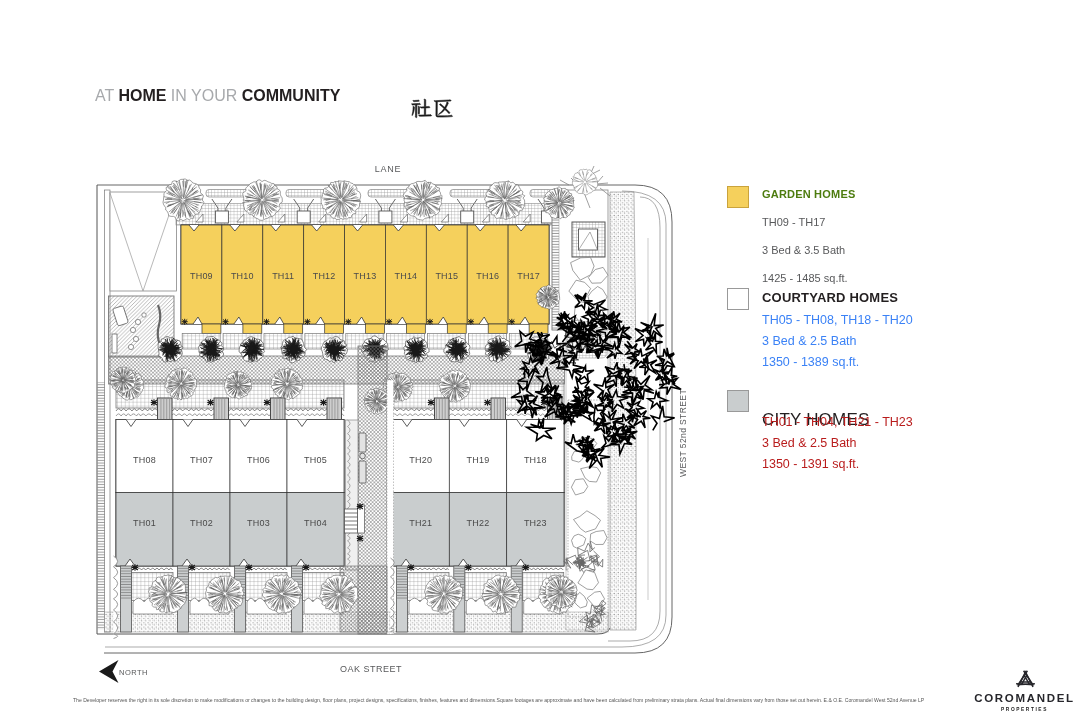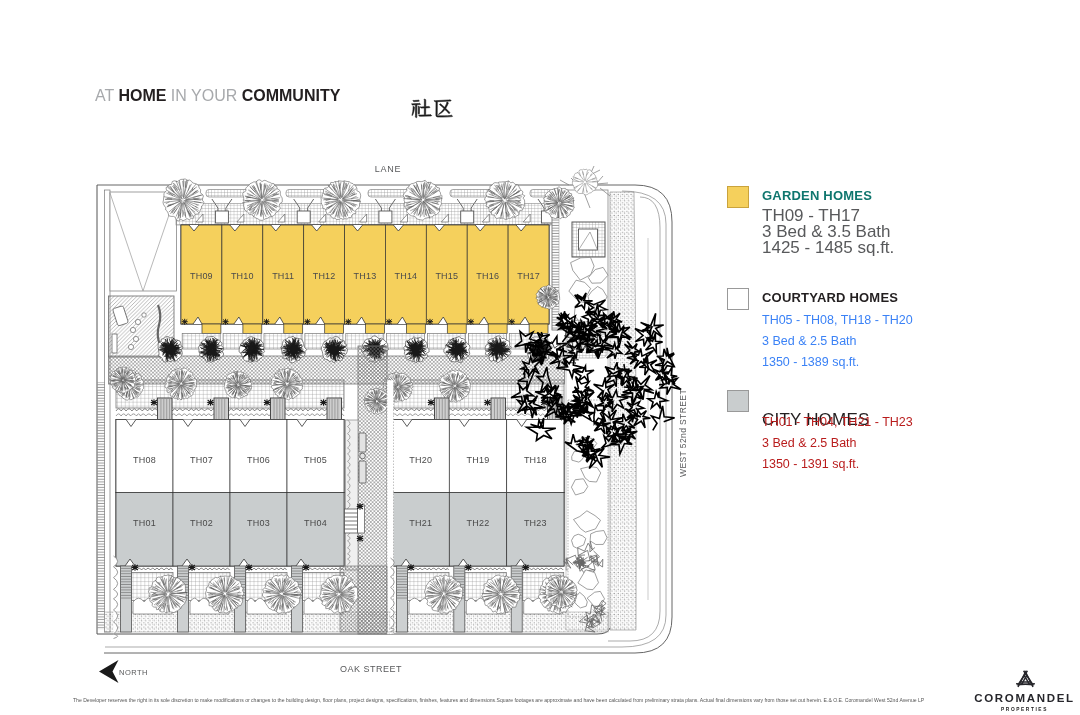--- a/index.html
+++ b/index.html
@@ -751,23 +751,23 @@
         <path d="M-7.5,6.5 L0,-8.5 L7.5,6.5 M-4.5,1.5 H4.5"></path>
       </g>
 <g transform="rotate(240)">
         <path d="M-7.5,6.5 L0,-8.5 L7.5,6.5 M-4.5,1.5 H4.5"></path>
       </g>
 </g>
 </svg>
 
 <div style="position:absolute;left:727px;top:186px;width:20px;height:20px;background:#F5D05C;border:1px solid #caa33c;"></div>
 
-<div style="position:absolute;left:762px;top:187.5px;font-size:13px;font-weight:bold;color:#0f766e;letter-spacing:0.2px;">GARDEN HOMES</div>
-
-<div style="position:absolute;left:762px;top:208px;font-size:17px;color:#58595b;line-height:16px;">TH09 - TH17<br>3 Bed &amp; 3.5 Bath<br>1425 - 1485 sq.ft.</div>
+<div style="position:absolute;left:762px;top:187.5px;font-size:11px;font-weight:bold;color:#4d7c0f;letter-spacing:0.2px;">GARDEN HOMES</div>
+
+<div style="position:absolute;left:762px;top:208px;font-size:11px;color:#58595b;line-height:28px;">TH09 - TH17<br>3 Bed &amp; 3.5 Bath<br>1425 - 1485 sq.ft.</div>
 
 <div style="position:absolute;left:727px;top:288px;width:20px;height:20px;background:#fff;border:1px solid #999;"></div>
 
 <div style="position:absolute;left:762px;top:289.5px;font-size:13px;font-weight:bold;color:#231f20;letter-spacing:0.2px;">COURTYARD HOMES</div>
 
 <div style="position:absolute;left:762px;top:310px;font-size:12.5px;color:#3b82f6;line-height:20.8px;">TH05 - TH08, TH18 - TH20<br>3 Bed &amp; 2.5 Bath<br>1350 -  1389 sq.ft.</div>
 
 <div style="position:absolute;left:727px;top:390px;width:20px;height:20px;background:#C9CDCE;border:1px solid #999;"></div>
 
 <div style="position:absolute;left:762px;top:410px;font-size:17px;font-weight:normal;color:#231f20;letter-spacing:0.2px;">CITY HOMES</div>

